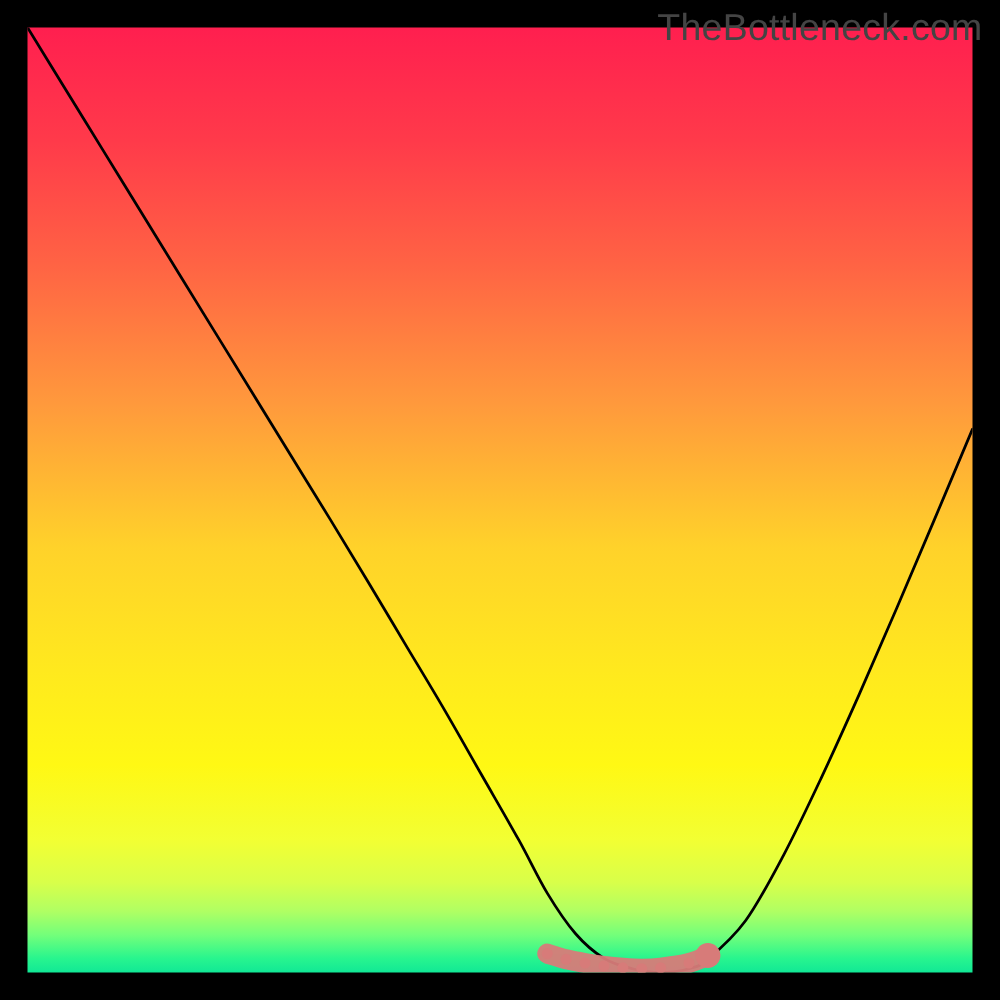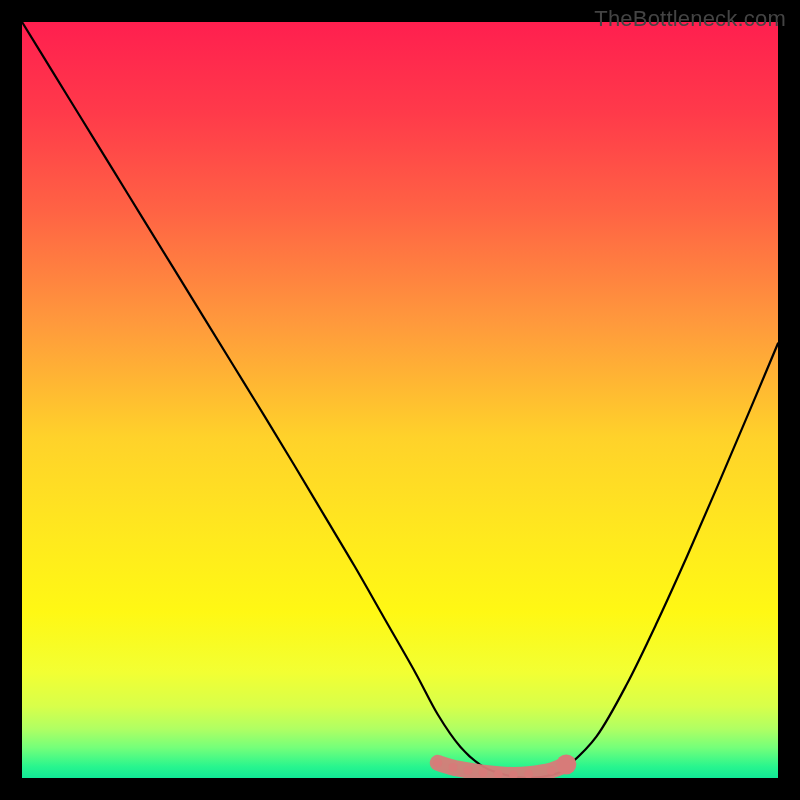--- a/index.html
+++ b/index.html
@@ -19,21 +19,21 @@
   }
   .plot {
     position: absolute;
     display: block;
   }
   .watermark {
     position: absolute;
     top: 6px;
     right: 14px;
     color: #444;
-    font-size: 22px;
+    font-size: 30px;
     font-weight: 400;
     letter-spacing: 0.2px;
     font-family: Arial, Helvetica, sans-serif;
   }
 </style>
 </head>
 <body>
 
 <div class="stage">
 

